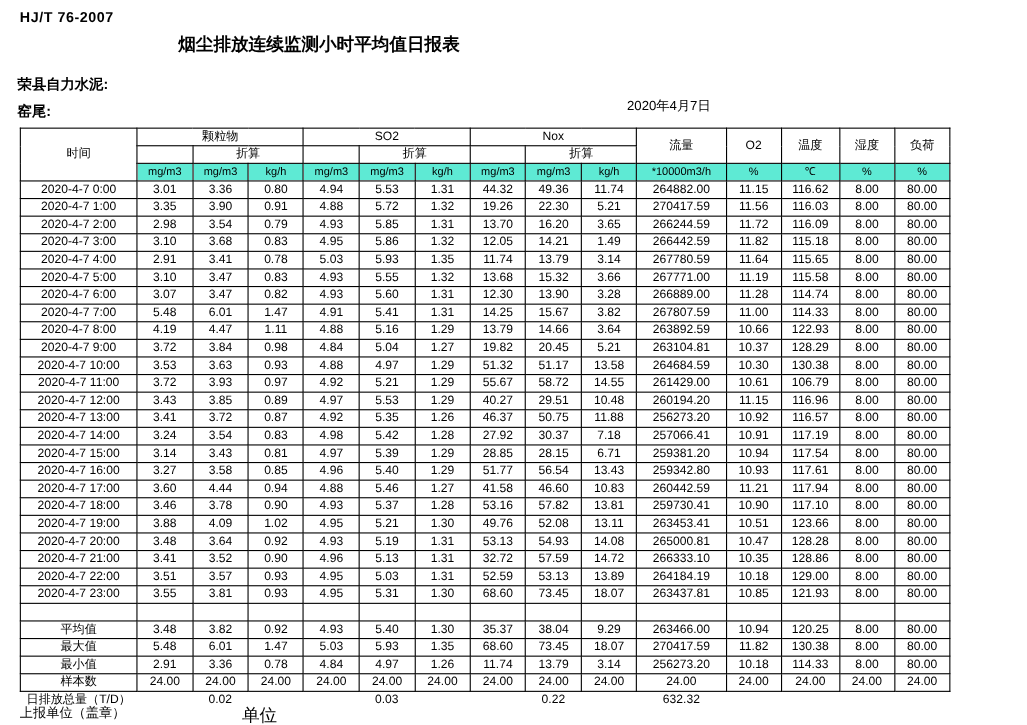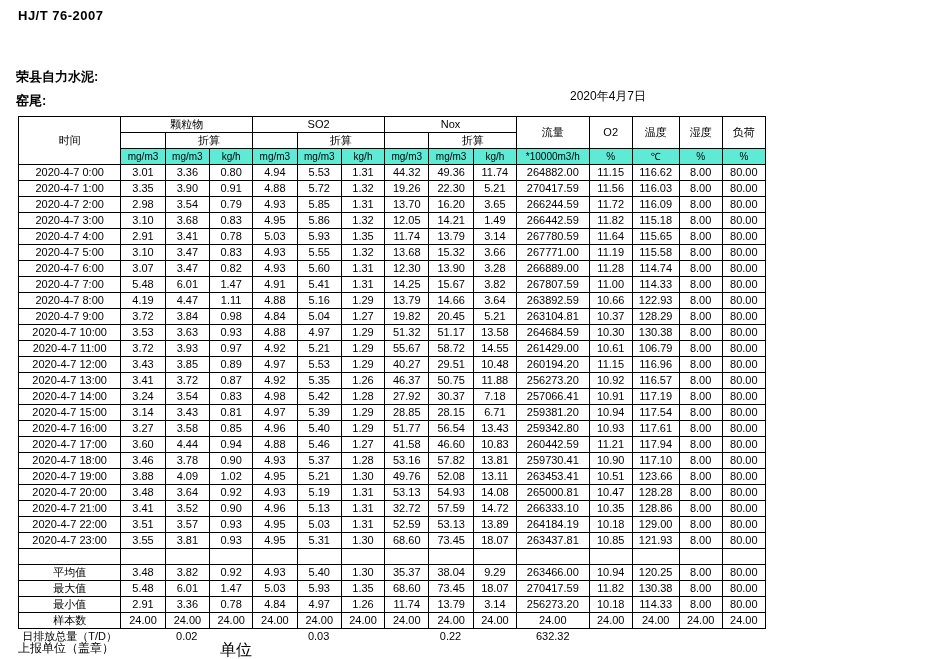--- a/index.html
+++ b/index.html
@@ -9,21 +9,21 @@
   body {
     width: 934px;
     height: 659px;
     background: #ffffff;
     font-family: "Liberation Sans", sans-serif;
     color: #000000;
     overflow: hidden;
   }
   .page {
     position: relative;
-    width: 766px;
+    width: 864px;
     height: 659px;
   }
   .std-code {
     position: absolute;
     left: 18px;
     top: 8px;
     font-size: 13px;
     font-weight: bold;
     letter-spacing: 0.5px;
   }
@@ -130,20 +130,21 @@
     text-align: right;
     padding-right: 4px;
   }
 </style>
 </head>
 <body>
 
 <div class="page">
 
   <div class="std-code">HJ/T  76-2007</div>
+  <div class="doc-title">烟尘排放连续监测小时平均值日报表</div>
   <div class="company">荣县自力水泥:</div>
   <div class="device">窑尾:</div>
   <div class="report-date">2020年4月7日</div>
 
   <table class="main">
     <colgroup>
       <col style="width:108px">
       <col style="width:54px">
         <col style="width:54px">
         <col style="width:54px">

